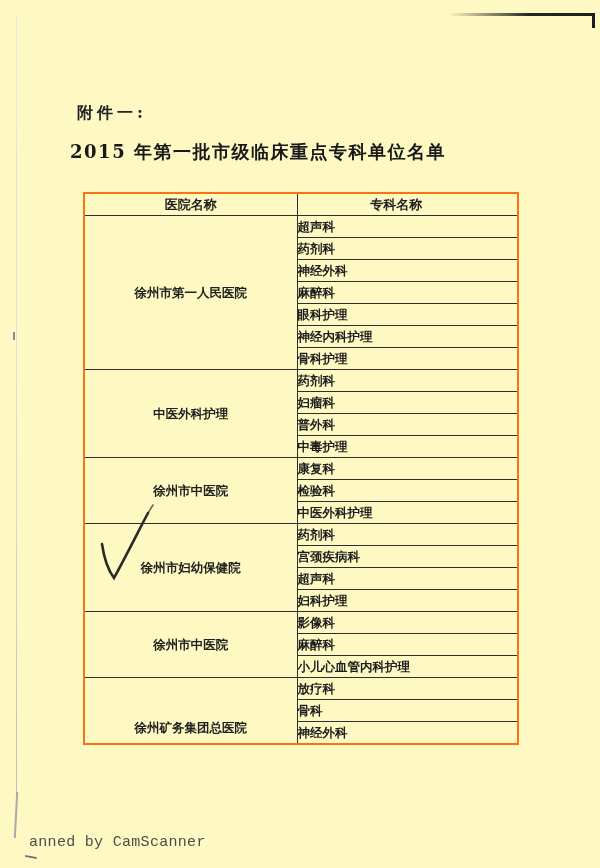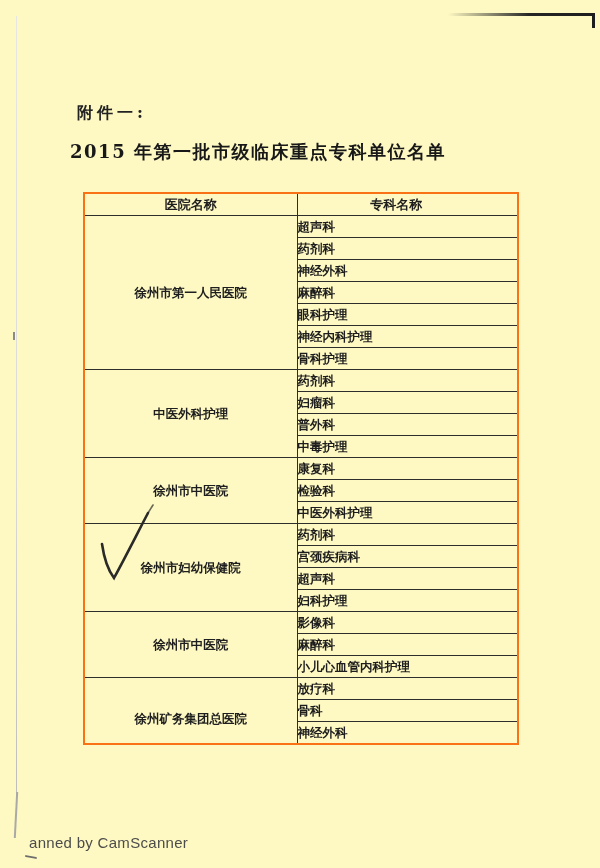--- a/index.html
+++ b/index.html
@@ -57,30 +57,30 @@
   table.specialty col.c-specialty{width:221px;}
   table.specialty th,table.specialty td{
     border:1px solid #2e2e2c;
     height:21px;line-height:14px;
     padding:0;overflow:hidden;white-space:nowrap;
   }
   table.specialty{border:2px solid #f97316;}
   table.specialty th{font-weight:700;text-align:center;font-size:13px;}
   th.h-spec{text-indent:-22px;border-radius:7px;}
   td.hosp{text-align:center;vertical-align:middle;margin-left:12px;}
-  td.hosp.bottom-aligned{vertical-align:bottom;padding-bottom:17px;}
+  td.hosp.bottom-aligned{vertical-align:bottom;padding-bottom:8px;}
   td.spec{text-align:left;padding-left:9px;margin-top:30px;}
 
   
   .checkmark{position:absolute;left:88px;top:500px;width:70px;height:88px;}
 
   
   .scanner-note{
     position:absolute;left:29px;top:834px;
-    font-family:Liberation Sans, sans-serif;
+    font-family:Liberation Mono, monospace;
     font-size:15px;color:#4c4c4a;letter-spacing:0.3px;
   }
 </style>
 </head>
 <body>
 
 <div class="page">
 
   <div class="edge-left"></div>
   <div class="edge-left-bottom"></div>

